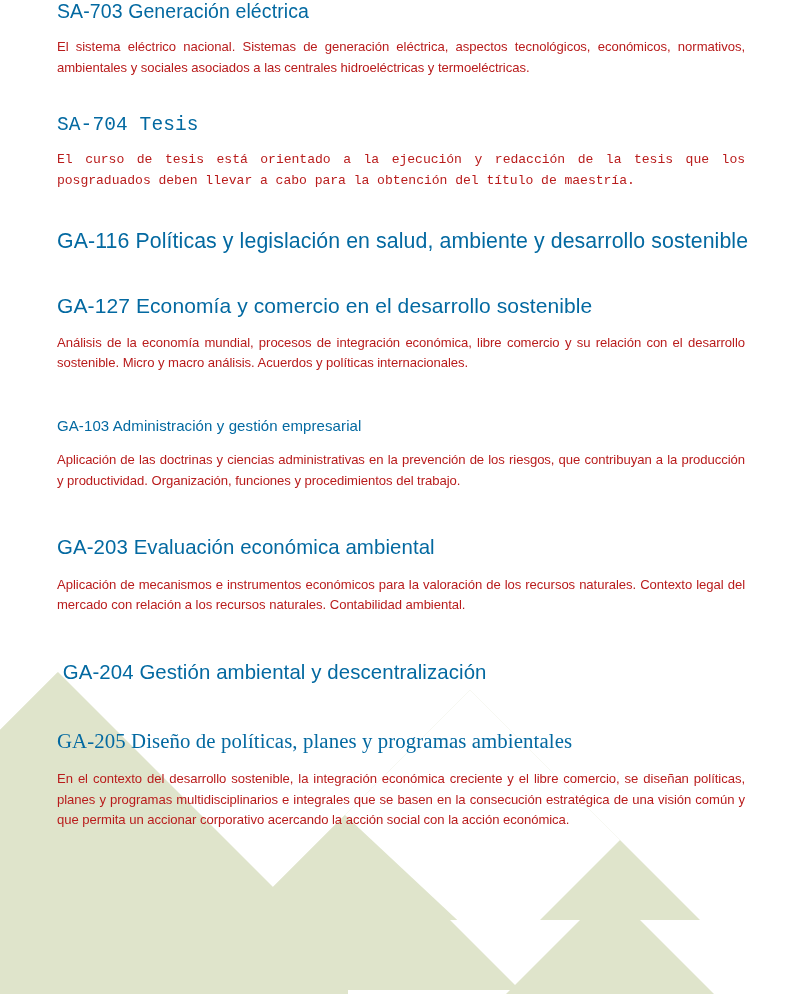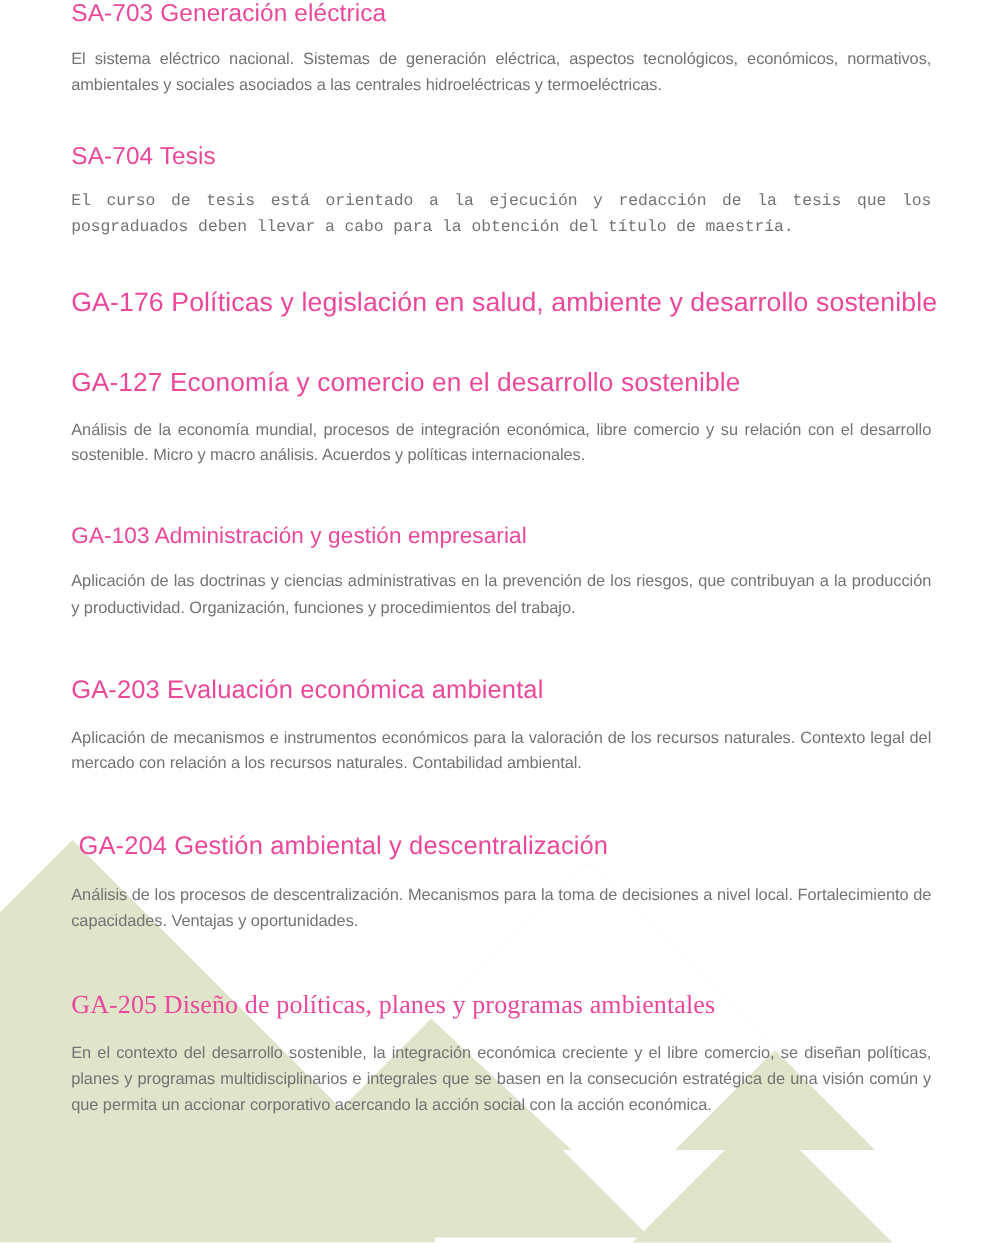--- a/index.html
+++ b/index.html
@@ -40,57 +40,57 @@
     padding: 0 55px 0 57px;
     box-sizing: border-box;
     width: 800px;
   }
 
   .section {
     margin: 0;
   }
 
   .course-heading {
-    color: #ec4899;
+    color: #0369a1;
     font-family: "Liberation Sans", sans-serif;
     font-weight: 400;
     letter-spacing: 0.1px;
     margin: 0;
     white-space: pre;
   }
 
   .course-body {
-    color: #737373;
+    color: #b91c1c;
     font-family: "Liberation Sans", sans-serif;
     font-size: 13.1px;
     line-height: 1.58;
     text-align: justify;
     margin: 0;
     letter-spacing: -0.05px;
   }
 
   
   .s0 { margin-top: 0px; }
   .s0 .course-heading { font-size: 19.5px; }
   .s0 .course-body { margin-top: 14px; }
 
   .s1 { margin-top: 36px; }
-  .s1 .course-heading { font-size: 19.5px; }
+  .s1 .course-heading { font-size: 19.5px; font-family: Liberation Mono, monospace; }
   .s1 .course-body { margin-top: 14px; font-family: Liberation Mono, monospace; }
 
   .s2 { margin-top: 37px; }
   .s2 .course-heading { font-size: 21.3px; }
   .s2 .course-body { margin-top: 14px; }
 
   .s3 { margin-top: 40px; }
   .s3 .course-heading { font-size: 21px; }
   .s3 .course-body { margin-top: 15px; }
 
   .s4 { margin-top: 43px; }
-  .s4 .course-heading { font-size: 18px; }
+  .s4 .course-heading { font-size: 15px; }
   .s4 .course-body { margin-top: 16px; }
 
   .s5 { margin-top: 44px; }
   .s5 .course-heading { font-size: 20.4px; }
   .s5 .course-body { margin-top: 16px; }
 
   .s6 { margin-top: 45px; }
   .s6 .course-heading { font-size: 20.4px; }
   .s6 .course-body { margin-top: 17px; }
 
@@ -129,41 +129,40 @@
       <div class="course-heading">SA-703 Generación eléctrica</div>
       <div class="course-body">El sistema eléctrico nacional. Sistemas de generación eléctrica, aspectos tecnológicos, económicos, normativos, ambientales y sociales asociados a las centrales hidroeléctricas y termoeléctricas.</div>
     </div>
 
     <div class="section s1">
       <div class="course-heading">SA-704 Tesis</div>
       <div class="course-body">El curso de tesis está orientado a la ejecución y redacción de la tesis que los posgraduados deben llevar a cabo para la obtención del título de maestría.</div>
     </div>
 
     <div class="section s2">
-      <div class="course-heading">GA-176 Políticas y legislación en salud, ambiente y desarrollo sostenible</div>
+      <div class="course-heading">GA-116 Políticas y legislación en salud, ambiente y desarrollo sostenible</div>
     </div>
 
     <div class="section s3">
       <div class="course-heading">GA-127 Economía y comercio en el desarrollo sostenible</div>
       <div class="course-body">Análisis de la economía mundial, procesos de integración económica, libre comercio y su relación con el desarrollo sostenible. Micro y macro análisis. Acuerdos y políticas internacionales.</div>
     </div>
 
     <div class="section s4">
       <div class="course-heading">GA-103 Administración y gestión empresarial</div>
       <div class="course-body">Aplicación de las doctrinas y ciencias administrativas en la prevención de los riesgos, que contribuyan a la producción y productividad. Organización, funciones y procedimientos del trabajo.</div>
     </div>
 
     <div class="section s5">
       <div class="course-heading">GA-203 Evaluación económica ambiental</div>
       <div class="course-body">Aplicación de mecanismos e instrumentos económicos para la valoración de los recursos naturales. Contexto legal del mercado con relación a los recursos naturales. Contabilidad ambiental.</div>
     </div>
 
     <div class="section s6">
       <div class="course-heading"> GA-204 Gestión ambiental y descentralización</div>
-      <div class="course-body">Análisis de los procesos de descentralización. Mecanismos para la toma de decisiones a nivel local. Fortalecimiento de capacidades. Ventajas y oportunidades.</div>
     </div>
 
     <div class="section s7">
       <div class="course-heading">GA-205 Diseño de políticas, planes y programas ambientales</div>
       <div class="course-body">En el contexto del desarrollo sostenible, la integración económica creciente y el libre comercio, se diseñan políticas, planes y programas multidisciplinarios e integrales que se basen en la consecución estratégica de una visión común y que permita un accionar corporativo acercando la acción social con la acción económica.</div>
     </div>
 
   </div>
 </div>
 

